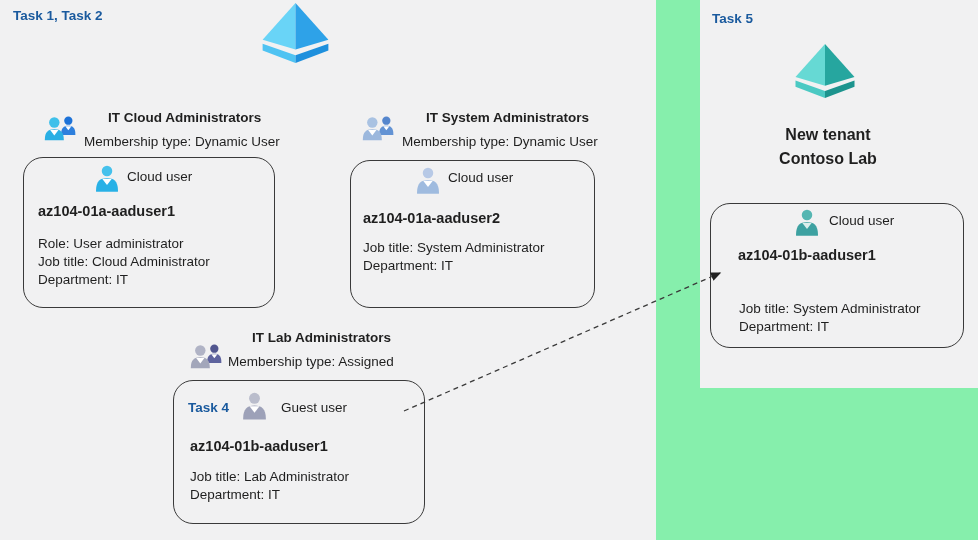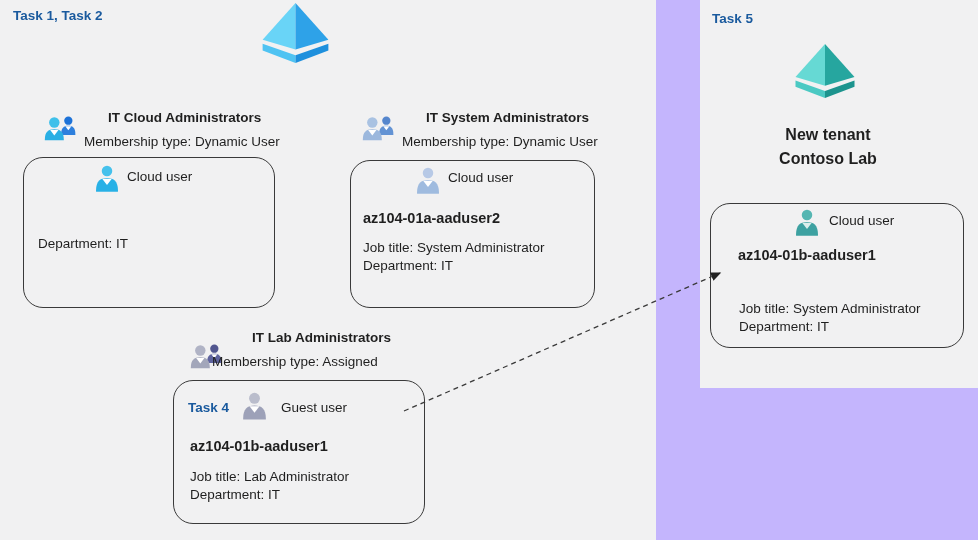--- a/index.html
+++ b/index.html
@@ -1,16 +1,16 @@
 <!DOCTYPE html>
 <html><head>
 <meta charset="utf-8">
 <style>
   html,body{margin:0;padding:0;background:#ffffff;}
-  .canvas{position:relative;width:978px;height:540px;background:#c4b5fd;
+  .canvas{position:relative;width:978px;height:540px;background:#86efac;
           font-family:"Liberation Sans",sans-serif;color:#1f1f1f;overflow:hidden;}
   .abs{position:absolute;}
   .panel{position:absolute;background:#f1f1f2;}
   .task{color:#1a5a9e;font-weight:700;font-size:13.5px;white-space:nowrap;}
   .tenant-title{font-weight:700;font-size:16px;text-align:center;white-space:nowrap;}
   .group-name{font-weight:700;font-size:13.5px;white-space:nowrap;margin-left:24px;}
   .mline{font-size:13.5px;white-space:nowrap;}
   .mline b, .details b{font-weight:400;}
   .user-box{position:absolute;border:1.4px solid #3a3a3a;border-radius:20px;background:transparent;}
   .utype{font-size:13.5px;white-space:nowrap;}
@@ -50,21 +50,30 @@
     <span>Dynamic User</span>
   </div>
 
   <div class="user-box" style="left:23px;top:157px;width:250px;height:149px;"></div>
   <svg class="abs" style="left:93px;top:163px;" width="28" height="31" viewBox="0 0 32 32">
     <circle cx="16" cy="7.5" r="6" fill="#45c1ec"></circle>
     <path d="M16,15.5 C8,15.5 3.5,19.5 3.5,29.5 L3.5,31 L28.5,31 L28.5,29.5 C28.5,19.5 24,15.5 16,15.5 Z" fill="#28b1e6"></path>
     <polygon points="10.5,16.2 16,23.5 21.5,16.2" fill="#ffffff"></polygon>
   </svg>
   <div class="abs utype" style="left:127px;top:169px;">Cloud user</div>
+  <div class="abs uname" style="left:38px;top:203px;">az104-01a-aaduser1</div>
   <div class="abs details" style="left:38px;top:235px;">
+    <div>
+      <b>Role:</b>
+      <span>User administrator</span>
+    </div>
+    <div>
+      <b>Job title:</b>
+      <span>Cloud Administrator</span>
+    </div>
     <div>
       <b>Department:</b>
       <span>IT</span>
     </div>
   </div>
 
   <svg class="abs" style="left:362px;top:114px;" width="33" height="27" viewBox="0 0 40 32">
     <circle cx="29.5" cy="7.8" r="5" fill="#5586cd"></circle>
     <path d="M29.5,13.8 C23.8,13.8 20.8,16.6 20.8,23.8 L20.8,25 L38,25 L38,23.8 C38,16.6 35.2,13.8 29.5,13.8 Z" fill="#6393d4"></path>
     <polygon points="25.8,14.4 29.5,19.4 33.2,14.4" fill="#ffffff"></polygon>
@@ -99,21 +108,21 @@
 
   <svg class="abs" style="left:190px;top:342px;" width="33" height="27" viewBox="0 0 40 32">
     <circle cx="29.5" cy="7.8" r="5" fill="#51568f"></circle>
     <path d="M29.5,13.8 C23.8,13.8 20.8,16.6 20.8,23.8 L20.8,25 L38,25 L38,23.8 C38,16.6 35.2,13.8 29.5,13.8 Z" fill="#5e639e"></path>
     <polygon points="25.8,14.4 29.5,19.4 33.2,14.4" fill="#ffffff"></polygon>
     <circle cx="12.5" cy="10" r="6.3" fill="#b0b3c5"></circle>
     <path d="M12.5,18.2 C4.8,18.2 1,22 1,30.5 L1,31.5 L24,31.5 L24,30.5 C24,22 20.2,18.2 12.5,18.2 Z" fill="#a2a6ba"></path>
     <polygon points="7.5,19 12.5,25.6 17.5,19" fill="#ffffff"></polygon>
   </svg>
   <div class="abs group-name" style="left:228px;top:330px;">IT Lab Administrators</div>
-  <div class="abs mline" style="left:212px;top:354px;">
+  <div class="abs mline" style="left:228px;top:354px;">
     <b>Membership type:</b>
     <span>Assigned</span>
   </div>
 
   <div class="user-box" style="left:173px;top:380px;width:250px;height:142px;"></div>
   <div class="abs task" style="left:188px;top:400px;">Task 4</div>
   <svg class="abs" style="left:240px;top:390px;" width="29" height="32" viewBox="0 0 32 32">
     <circle cx="16" cy="7.5" r="6" fill="#babdcc"></circle>
     <path d="M16,15.5 C8,15.5 3.5,19.5 3.5,29.5 L3.5,31 L28.5,31 L28.5,29.5 C28.5,19.5 24,15.5 16,15.5 Z" fill="#9da1b8"></path>
     <polygon points="10.5,16.2 16,23.5 21.5,16.2" fill="#ffffff"></polygon>

